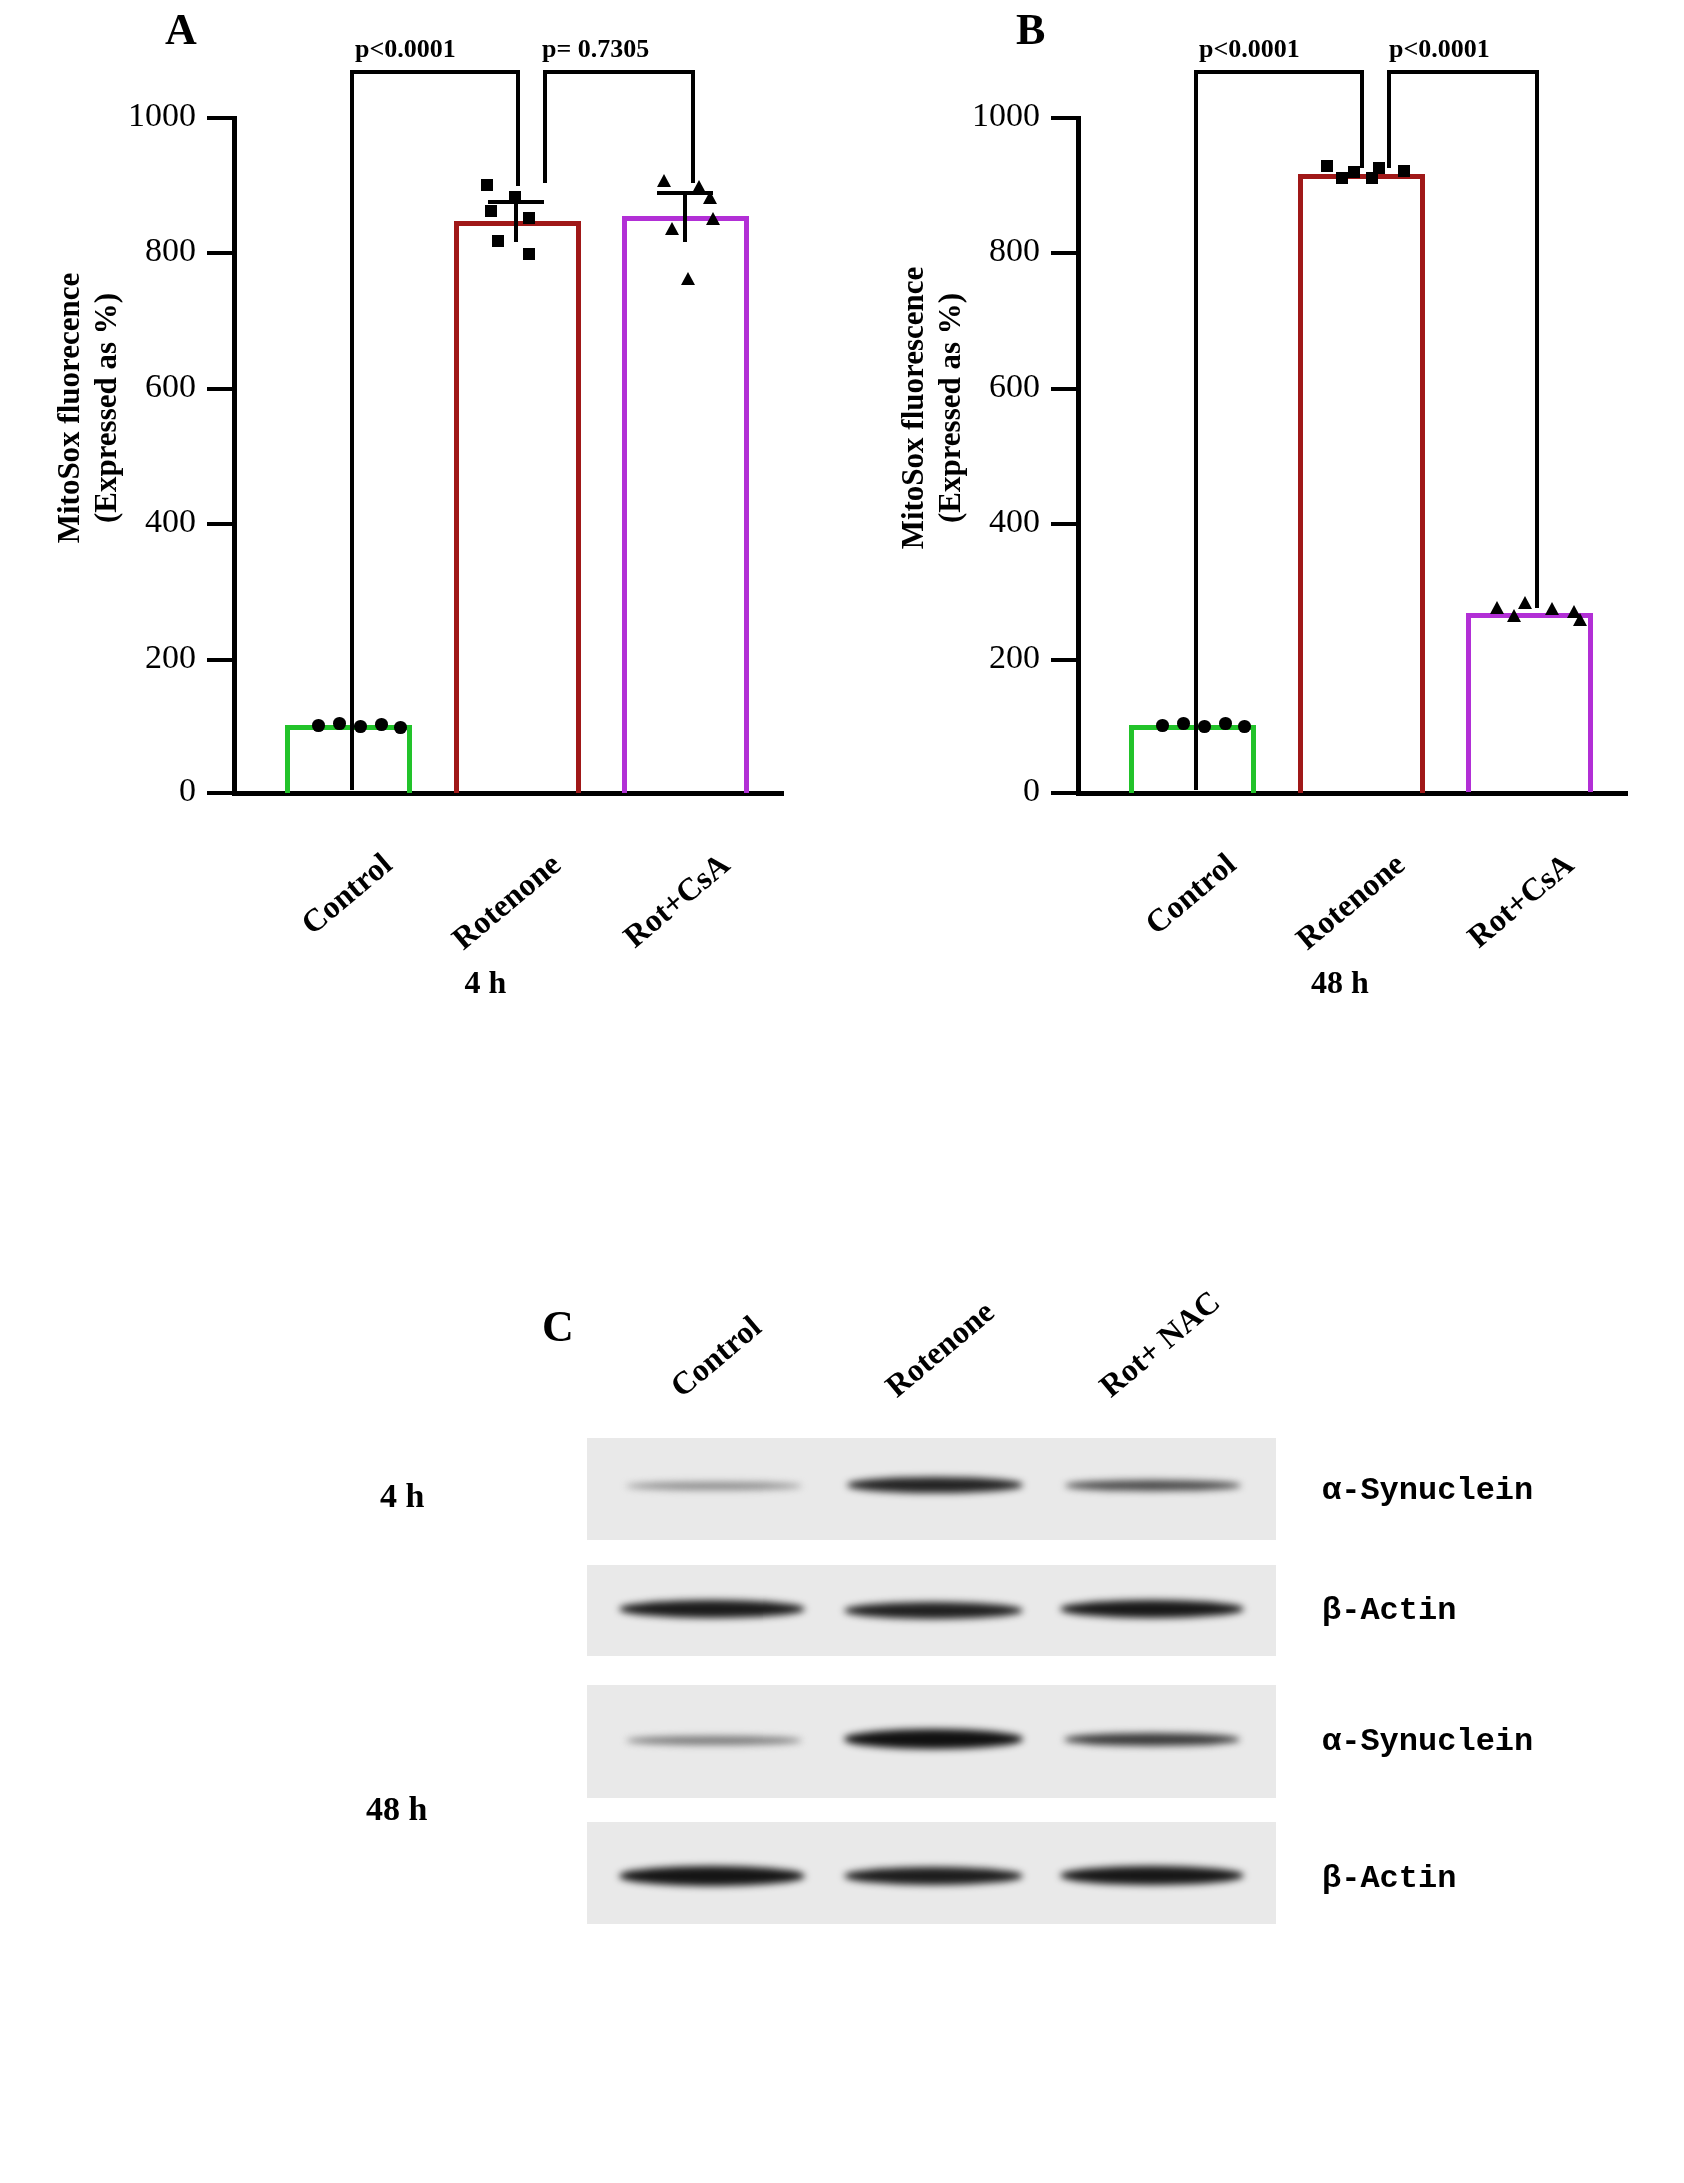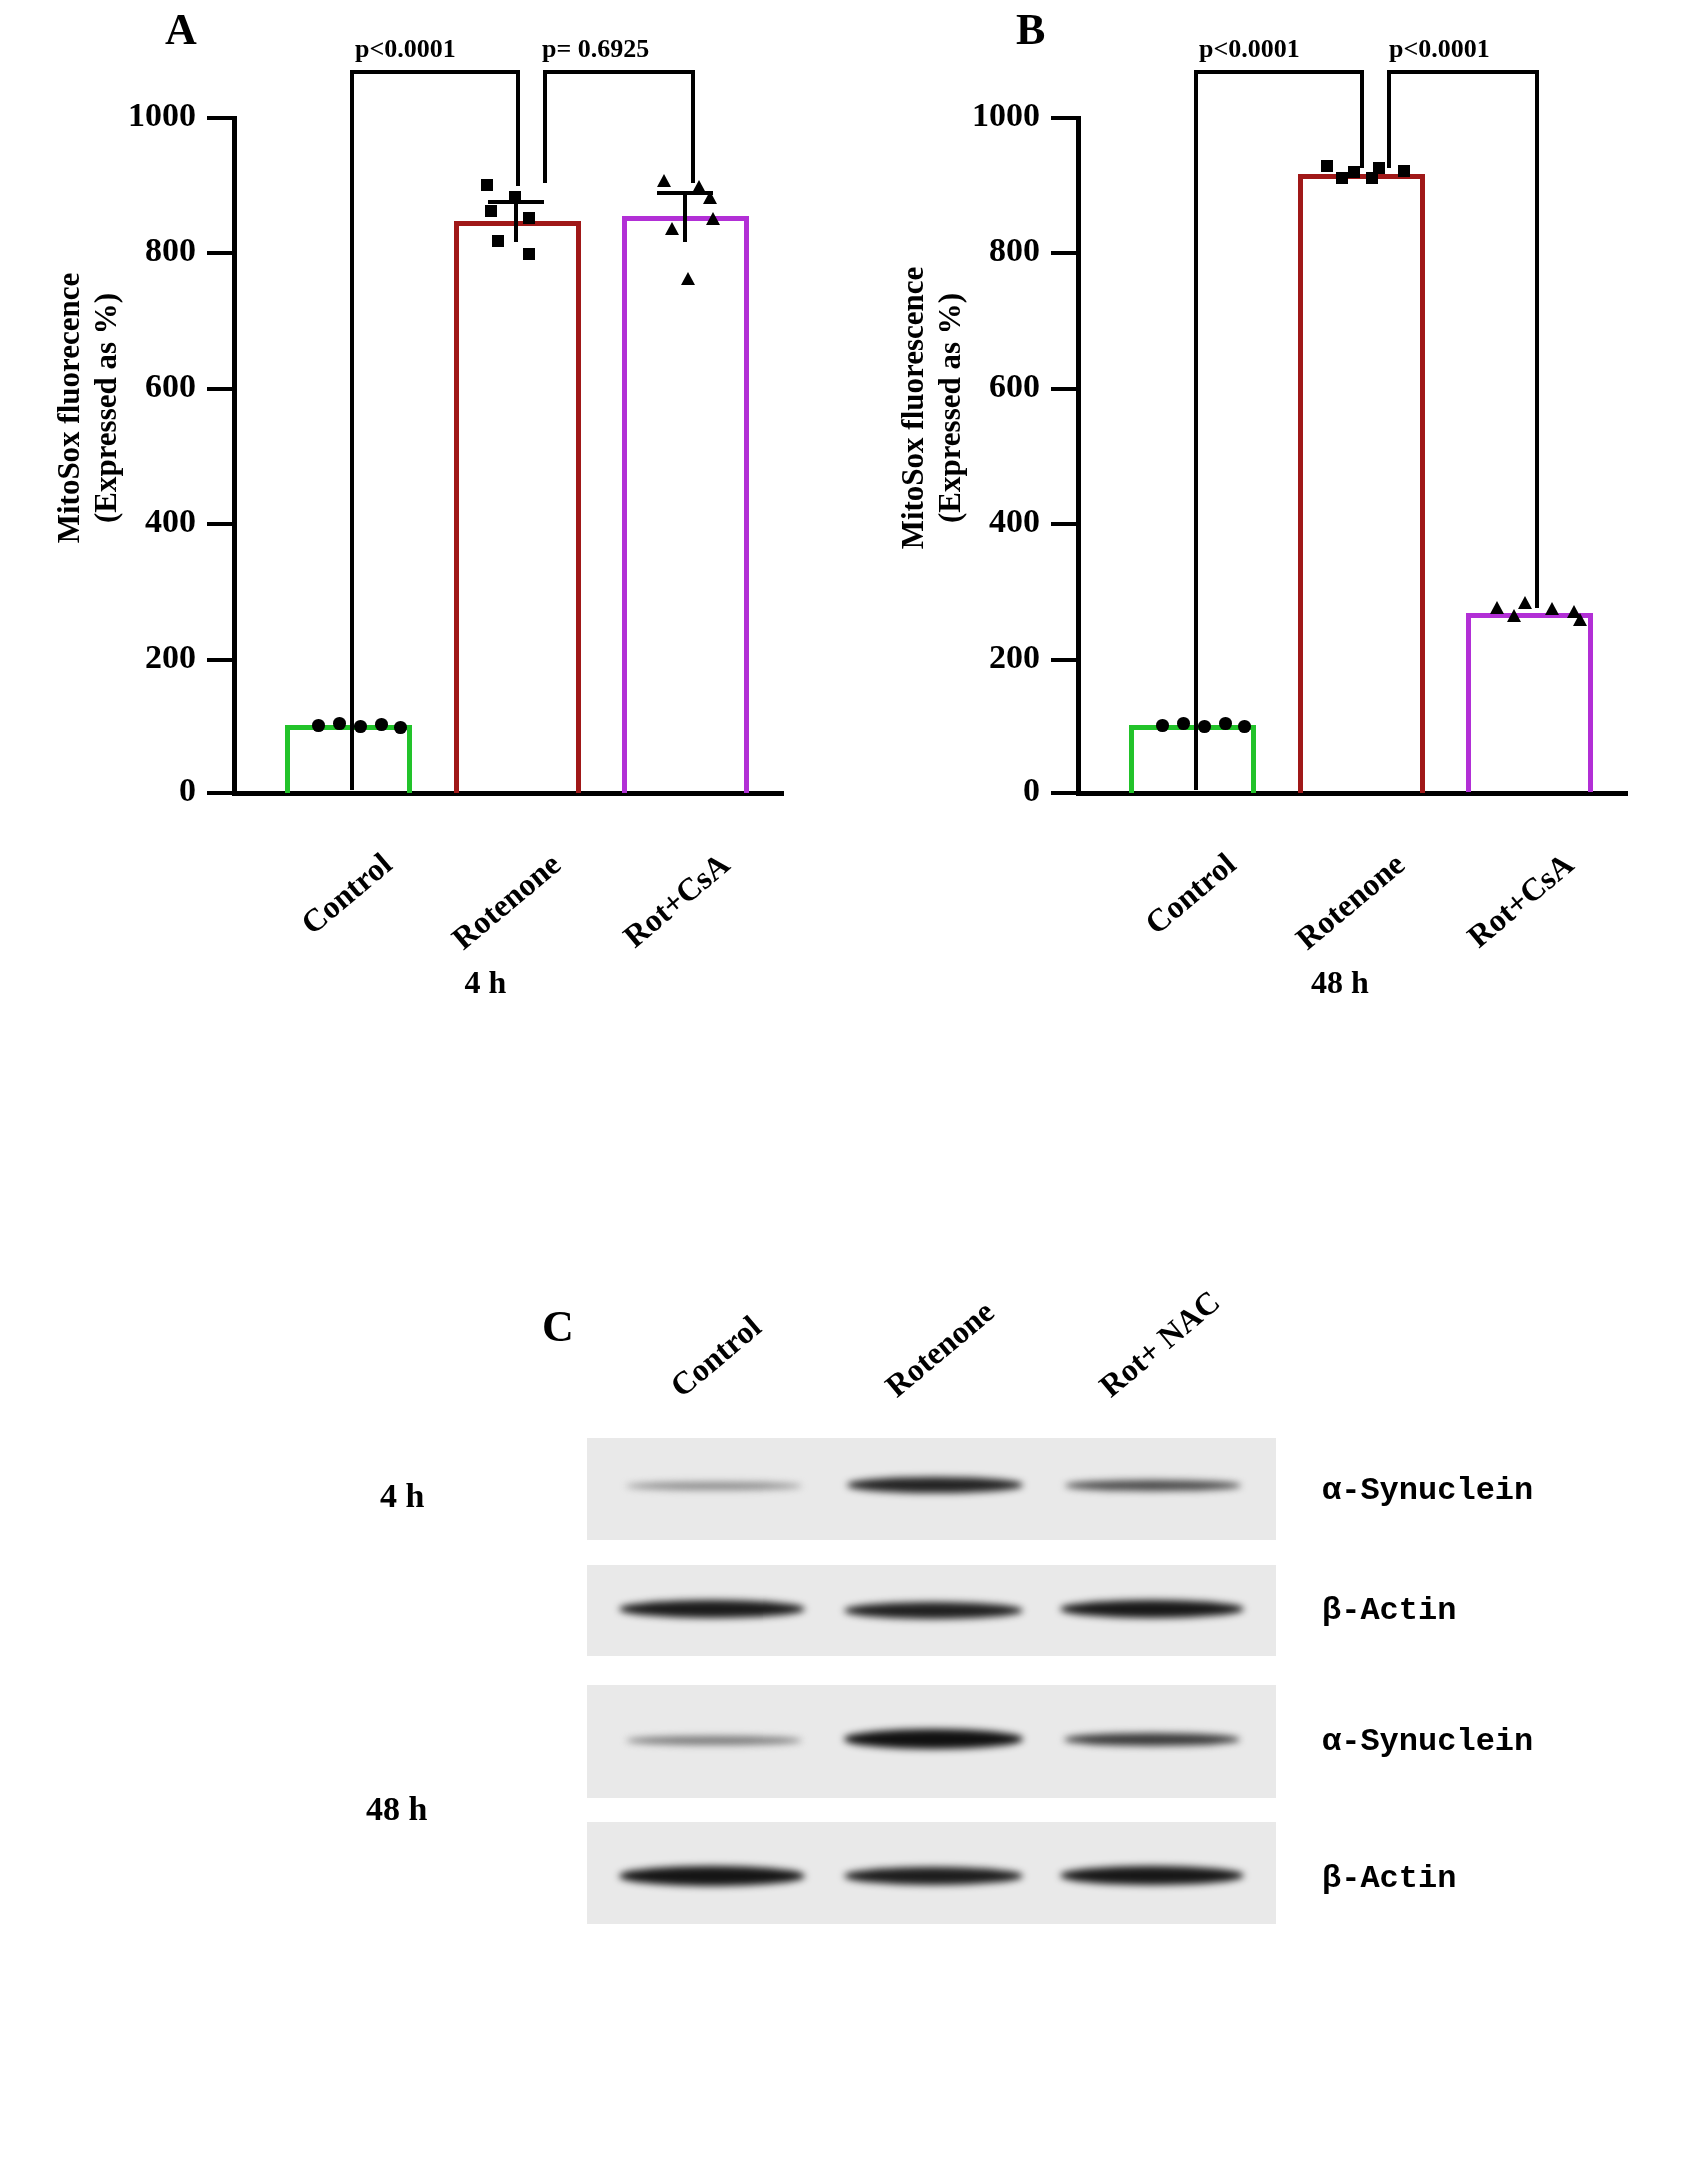--- a/index.html
+++ b/index.html
@@ -32,21 +32,21 @@
     background: #000;
   }
   .tick {
     position: absolute;
     background: #000;
     height: 3.5px;
   }
   .tick-label {
     position: absolute;
     font-size: 34px;
-    font-weight: bold;
+    font-weight: normal;
     font-family: "Liberation Serif", serif;
     text-align: right;
     white-space: nowrap;
   }
   .y-title {
     position: absolute;
     transform-origin: 0 0;
     transform: rotate(-90deg);
     font-size: 31px;
     font-weight: bold;
@@ -207,21 +207,21 @@
   <div class="dot-tri" style="left:681px;top:272px;"></div>
 
   <div class="sig-bar" style="left:350px;top:70px;width:169px;height:3.5px;"></div>
   <div class="sig-bar" style="left:350px;top:70px;width:3.5px;height:720px;"></div>
   <div class="sig-bar" style="left:516px;top:70px;width:3.5px;height:116px;"></div>
   <div class="sig-label" style="left:355px;top:34px;">p&lt;0.0001</div>
 
   <div class="sig-bar" style="left:543px;top:70px;width:151px;height:3.5px;"></div>
   <div class="sig-bar" style="left:543px;top:70px;width:3.5px;height:113px;"></div>
   <div class="sig-bar" style="left:691px;top:70px;width:3.5px;height:113px;"></div>
-  <div class="sig-label" style="left:542px;top:34px;">p= 0.6925</div>
+  <div class="sig-label" style="left:542px;top:34px;">p= 0.7305</div>
 
   <div class="cat-label" style="left:211px;top:841px;width:176px;">Control</div>
   <div class="cat-label" style="left:380px;top:841px;width:176px;">Rotenone</div>
   <div class="cat-label" style="left:549px;top:841px;width:176px;">Rot+CsA</div>
 
   <div class="x-title" style="left:415px;top:964px;width:141px;">4 h</div>
 </div>
 
 <div class="panel" style="left:844px;top:0;width:841px;height:1055px;">
 

